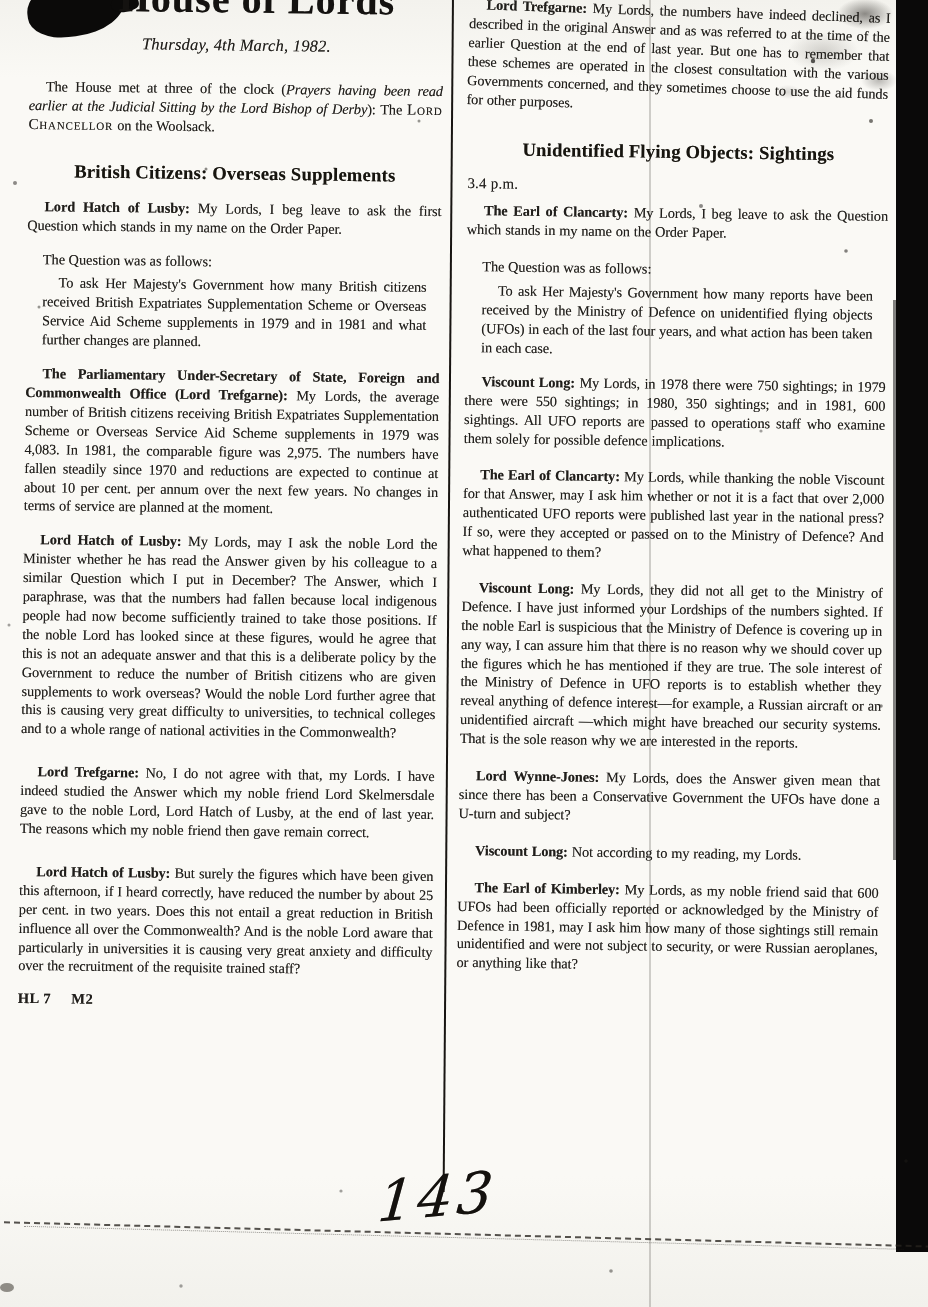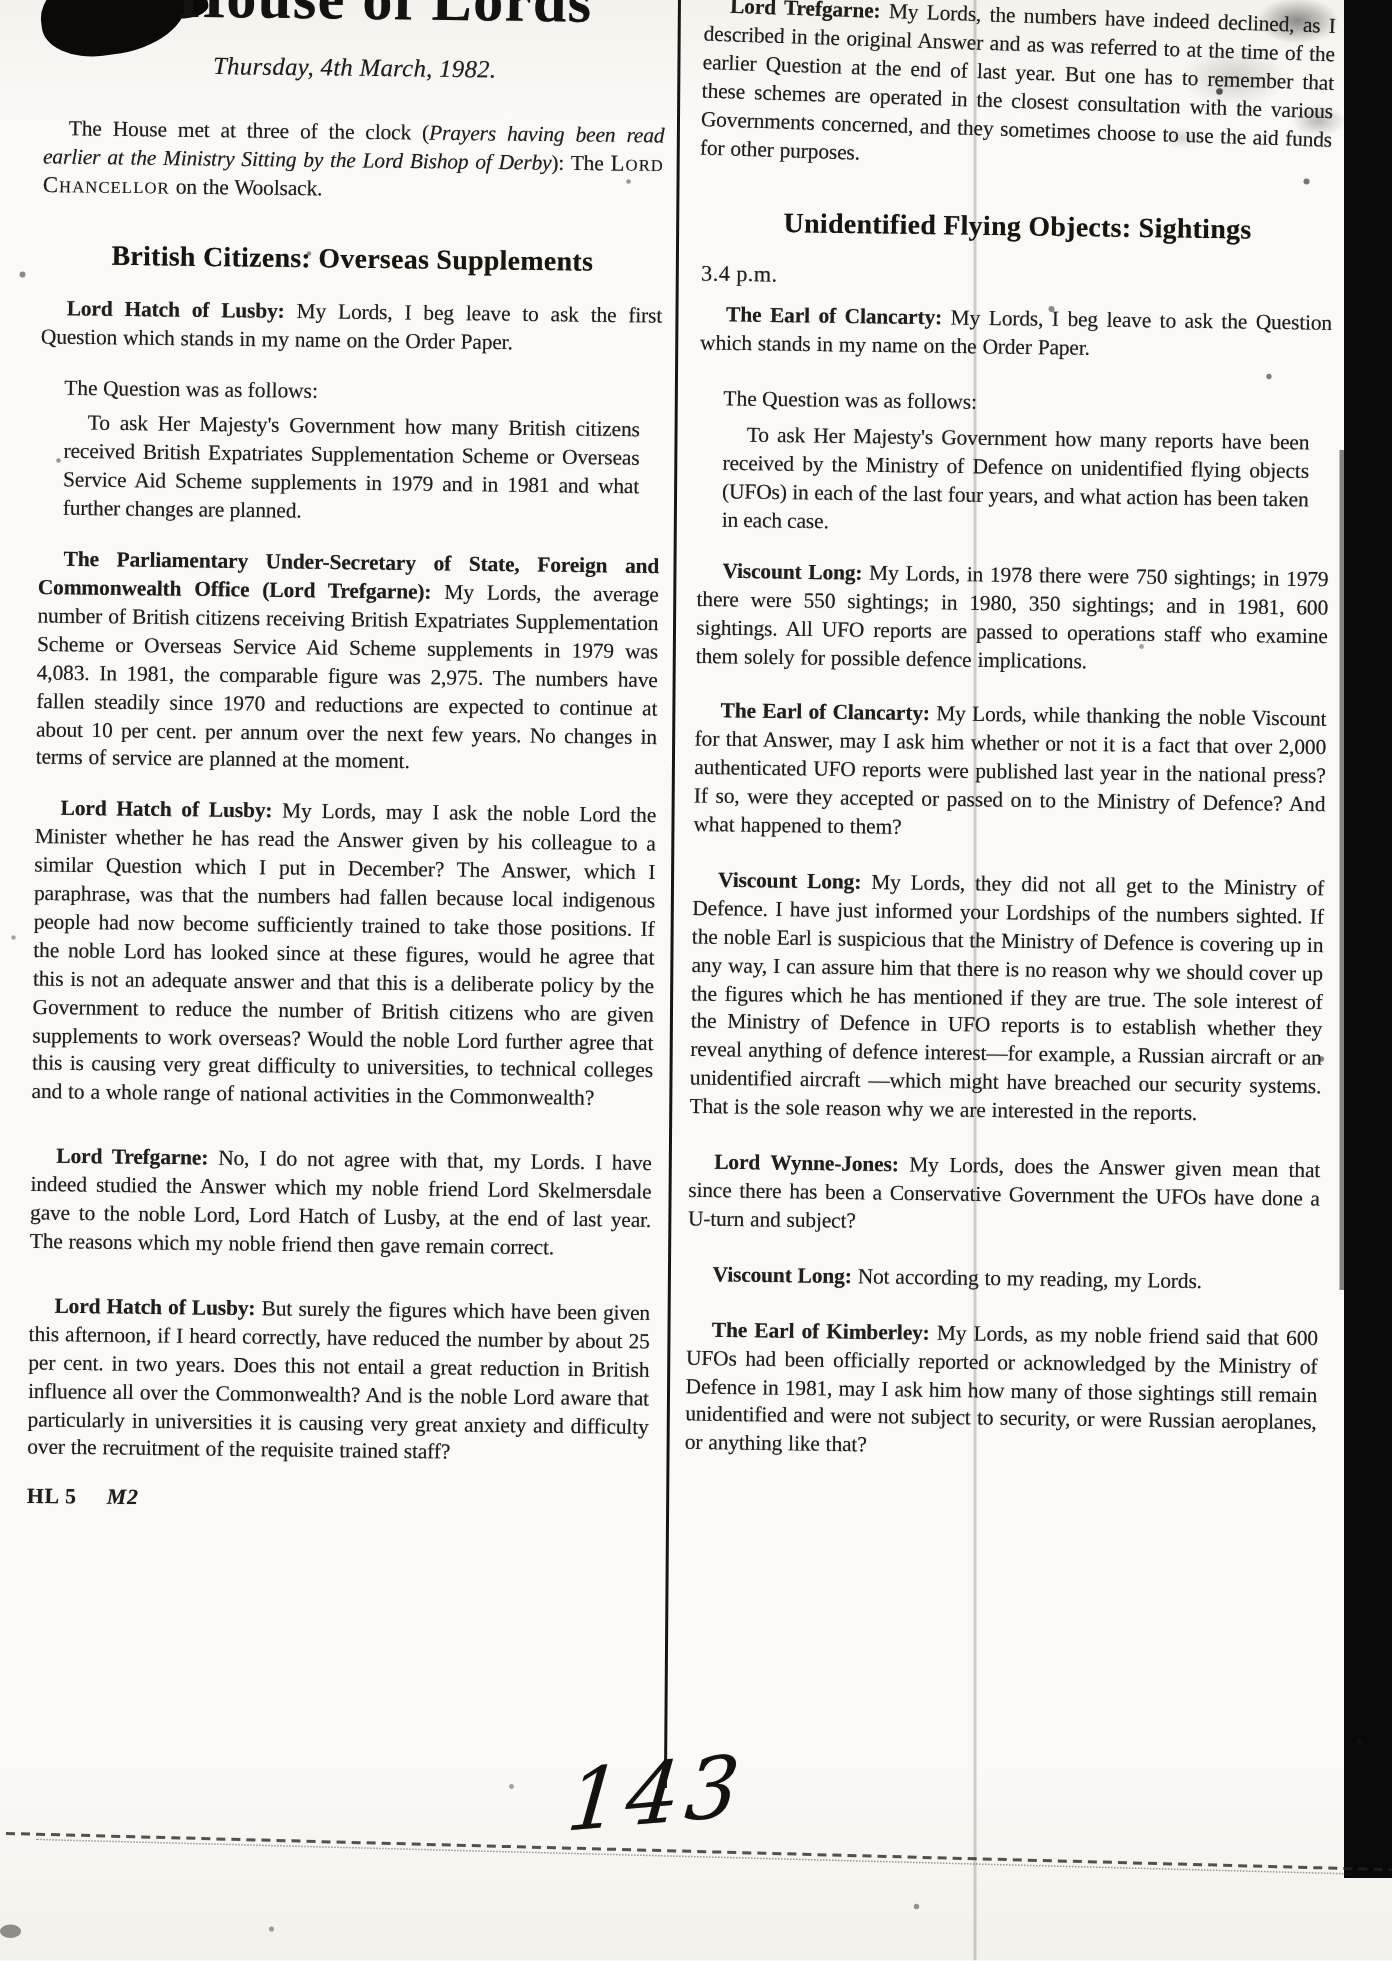--- a/index.html
+++ b/index.html
@@ -39,21 +39,21 @@
   .section-heading{
     font-size:18.6px;font-weight:bold;text-align:center;color:#17150f;
     margin:26px 4px 15px 4px;letter-spacing:0.2px;text-indent:0;
   }
   .col-right .section-heading{margin-top:30px;}
   .timestamp{font-size:14.8px;margin:0 0 9px 0;text-indent:0;font-weight:normal;letter-spacing:0.3px;}
   .smallcaps{font-variant:small-caps;letter-spacing:0.8px;font-size:15.2px;}
   .tilt-more{transform:rotate(1.1deg);transform-origin:top left;margin-top:-5px !important;}
 
   .printer-mark{font-weight:bold;font-size:14.5px;margin-top:2px;text-align:left;letter-spacing:0.6px;}
-  .printer-mark .m2{margin-left:20px;font-style:italic;}
+  .printer-mark .m2{margin-left:20px;}
 
   
   .ink-blob{
     position:absolute;left:27px;top:-20px;width:98px;height:56px;background:#0b0a09;
     border-radius:46% 60% 58% 42% / 55% 48% 60% 45%;transform:rotate(-7deg);
   }
   .ink-blob::after{
     content:"";position:absolute;right:-14px;top:20px;width:28px;height:18px;background:#0b0a09;
     border-radius:60% 40% 55% 45%/55% 60% 40% 50%;
   }
@@ -120,39 +120,39 @@
   <div class="fold-line"></div>
   <div class="dust"></div>
 
   <div class="col col-left">
 
     <div class="masthead">
       <div class="page-title">House of Lords</div>
       <div class="date-line">Thursday, 4th March, 1982.</div>
     </div>
 
-    <p class="speech"><span>The House met at three of the clock (</span><i>Prayers having been read earlier at the Ministry Sitting by the Lord Bishop of Derby</i><span>): The </span><span class="smallcaps">Lord Chancellor</span><span> on the Woolsack.</span></p>
+    <p class="speech"><span>The House met at three of the clock (</span><i>Prayers having been read earlier at the Judicial Sitting by the Lord Bishop of Derby</i><span>): The </span><span class="smallcaps">Lord Chancellor</span><span> on the Woolsack.</span></p>
 
     <h2 class="section-heading">British Citizens: Overseas Supplements</h2>
 
     <p class="speech"><span class="speaker">Lord Hatch of Lusby:</span><span> My Lords, I beg leave to ask the first Question which stands in my name on the Order Paper.</span></p>
 
     <p class="q-label">The Question was as follows:</p>
 
     <p class="q-quote">To ask Her Majesty's Government how many British citizens received British Expatriates Supplementation Scheme or Overseas Service Aid Scheme supplements in 1979 and in 1981 and what further changes are planned.</p>
 
     <p class="speech"><span class="speaker">The Parliamentary Under-Secretary of State, Foreign and Commonwealth Office (Lord Trefgarne):</span><span> My Lords, the average number of British citizens receiving British Expatriates Supplementation Scheme or Overseas Service Aid Scheme supplements in 1979 was 4,083. In 1981, the comparable figure was 2,975. The numbers have fallen steadily since 1970 and reductions are expected to continue at about 10 per cent. per annum over the next few years. No changes in terms of service are planned at the moment.</span></p>
 
     <p class="speech"><span class="speaker">Lord Hatch of Lusby:</span><span> My Lords, may I ask the noble Lord the Minister whether he has read the Answer given by his colleague to a similar Question which I put in December? The Answer, which I paraphrase, was that the numbers had fallen because local indigenous people had now become sufficiently trained to take those positions. If the noble Lord has looked since at these figures, would he agree that this is not an adequate answer and that this is a deliberate policy by the Government to reduce the number of British citizens who are given supplements to work overseas? Would the noble Lord further agree that this is causing very great difficulty to universities, to technical colleges and to a whole range of national activities in the Commonwealth?</span></p>
 
     <p class="speech gap-lg"><span class="speaker">Lord Trefgarne:</span><span> No, I do not agree with that, my Lords. I have indeed studied the Answer which my noble friend Lord Skelmersdale gave to the noble Lord, Lord Hatch of Lusby, at the end of last year. The reasons which my noble friend then gave remain correct.</span></p>
 
     <p class="speech gap-lg"><span class="speaker">Lord Hatch of Lusby:</span><span> But surely the figures which have been given this afternoon, if I heard correctly, have reduced the number by about 25 per cent. in two years. Does this not entail a great reduction in British influence all over the Commonwealth? And is the noble Lord aware that particularly in universities it is causing very great anxiety and difficulty over the recruitment of the requisite trained staff?</span></p>
 
-    <p class="printer-mark"><span>HL 5</span><span class="m2">M2</span></p>
+    <p class="printer-mark"><span>HL 7</span><span class="m2">M2</span></p>
 
   </div>
 
   <div class="col col-right">
 
     <p class="speech tilt-more"><span class="speaker">Lord Trefgarne:</span><span> My Lords, the numbers have indeed declined, as I described in the original Answer and as was referred to at the time of the earlier Question at the end of last year. But one has to remember that these schemes are operated in the closest consultation with the various Governments concerned, and they sometimes choose to use the aid funds for other purposes.</span></p>
 
     <h2 class="section-heading">Unidentified Flying Objects: Sightings</h2>
 
     <p class="timestamp">3.4 p.m.</p>

